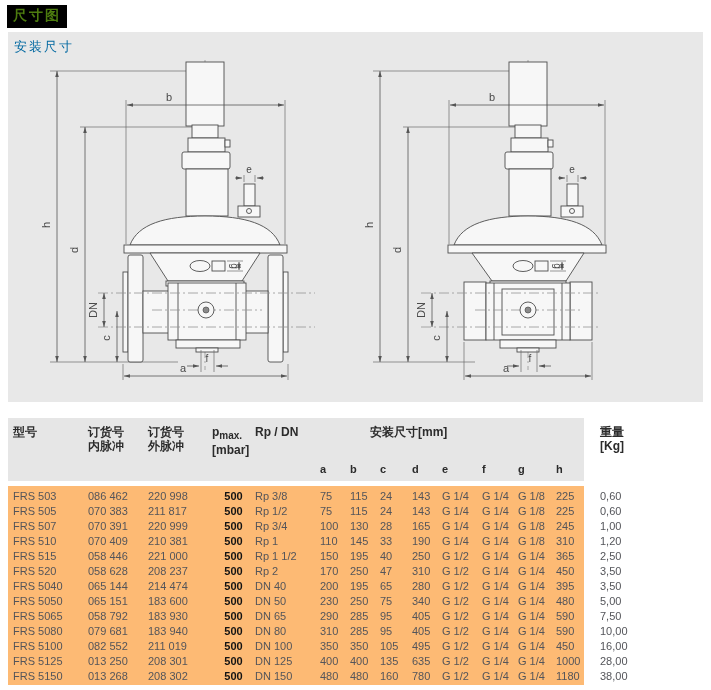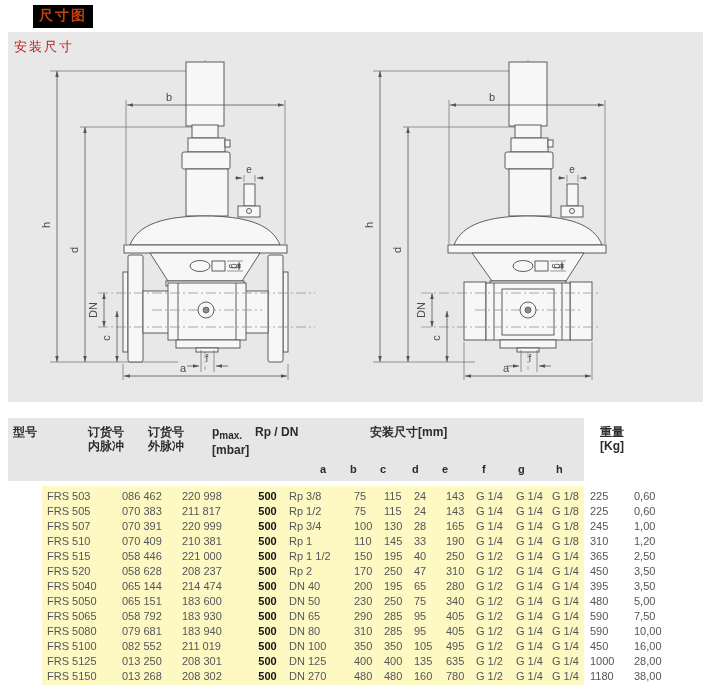--- a/index.html
+++ b/index.html
@@ -1,20 +1,20 @@
 <!DOCTYPE html>
 <html><head>
 <meta charset="utf-8">
 <style>
   html,body{margin:0;padding:0;background:#fff;}
   #page{position:relative;width:711px;height:690px;background:#fff;overflow:hidden;
         font-family:"Liberation Sans","DejaVu Sans",sans-serif;}
-  .badge{position:absolute;left:7px;top:5px;background:#000;color:#c2410c;
-         font-size:14px;font-weight:bold;letter-spacing:2px;padding:2px 6px 3px 6px;margin-left:26px;}
-  .subtitle{position:absolute;left:14px;top:38px;font-size:13px;color:#b91c1c;letter-spacing:2px;}
+  .badge{position:absolute;left:7px;top:5px;background:#000;color:#4d7c0f;
+         font-size:14px;font-weight:bold;letter-spacing:2px;padding:2px 6px 3px 6px;}
+  .subtitle{position:absolute;left:14px;top:38px;font-size:13px;color:#0369a1;letter-spacing:2px;}
   .panel-diagram{position:absolute;left:8px;top:32px;width:695px;height:370px;background:#e8e8e8;}
   #drawing{position:absolute;left:0;top:0;}
 
   
   .part{fill:#f7f7f7;stroke:#4d4d4d;stroke-width:0.9;}
   .ln{stroke:#4d4d4d;stroke-width:0.9;fill:none;}
   .thin{stroke:#6a6a6a;stroke-width:0.7;fill:none;}
   .cl{stroke:#949494;stroke-width:0.8;fill:none;stroke-dasharray:10 3 2 3;}
   .dim{stroke:#555;stroke-width:0.8;fill:none;}
   .dt{font-size:11px;fill:#4a4a4a;}
@@ -25,21 +25,21 @@
   .thead{background:#e6e6e6;height:63px;display:grid;
          grid-template-columns:75px 60px 64px 43px 65px 30px 30px 32px 30px 40px 36px 38px 44px 1fr;
          grid-template-rows:38px 22px;padding:3px 0 0 5px;box-sizing:border-box;
          font-size:12px;font-weight:bold;color:#2b2b2b;line-height:14px;}
   .thead .r1{grid-row:1;padding-top:4px;}
   .th-install{grid-column:6/14;text-align:left;padding-left:50px;}
   .th-weight{grid-column:14;text-align:right;padding-right:56px;}
   .letters{grid-row:2;font-size:11px;padding-top:3px;}
   .pm{font-size:12px;} .pm sub{font-size:10px;}
   .gap{height:5px;background:#fff;}
-  .tbody{background:#fef9c3;padding:3px 0 1px 5px;box-sizing:border-box;margin-left:34px;}
+  .tbody{background:#fdba74;padding:3px 0 1px 5px;box-sizing:border-box;}
   .trow{display:grid;
         grid-template-columns:75px 60px 64px 43px 65px 30px 30px 32px 30px 40px 36px 38px 44px 1fr;
         height:15px;line-height:15px;font-size:11px;color:#54555a;white-space:nowrap;}
   .trow span{overflow:visible;}
   .trow .c3{font-weight:bold;color:#141414;text-align:center;}
   .trow .c13{text-align:left;padding-right:56px;}
 </style>
 </head>
 <body>
 
@@ -444,21 +444,21 @@
           <span class="c10">G 1/4</span>
           <span class="c11">G 1/4</span>
           <span class="c12">1000</span>
           <span class="c13">28,00</span>
         </div>
         <div class="trow">
           <span class="c0">FRS 5150</span>
           <span class="c1">013 268</span>
           <span class="c2">208 302</span>
           <span class="c3">500</span>
-          <span class="c4">DN 270</span>
+          <span class="c4">DN 150</span>
           <span class="c5">480</span>
           <span class="c6">480</span>
           <span class="c7">160</span>
           <span class="c8">780</span>
           <span class="c9">G 1/2</span>
           <span class="c10">G 1/4</span>
           <span class="c11">G 1/4</span>
           <span class="c12">1180</span>
           <span class="c13">38,00</span>
         </div>

